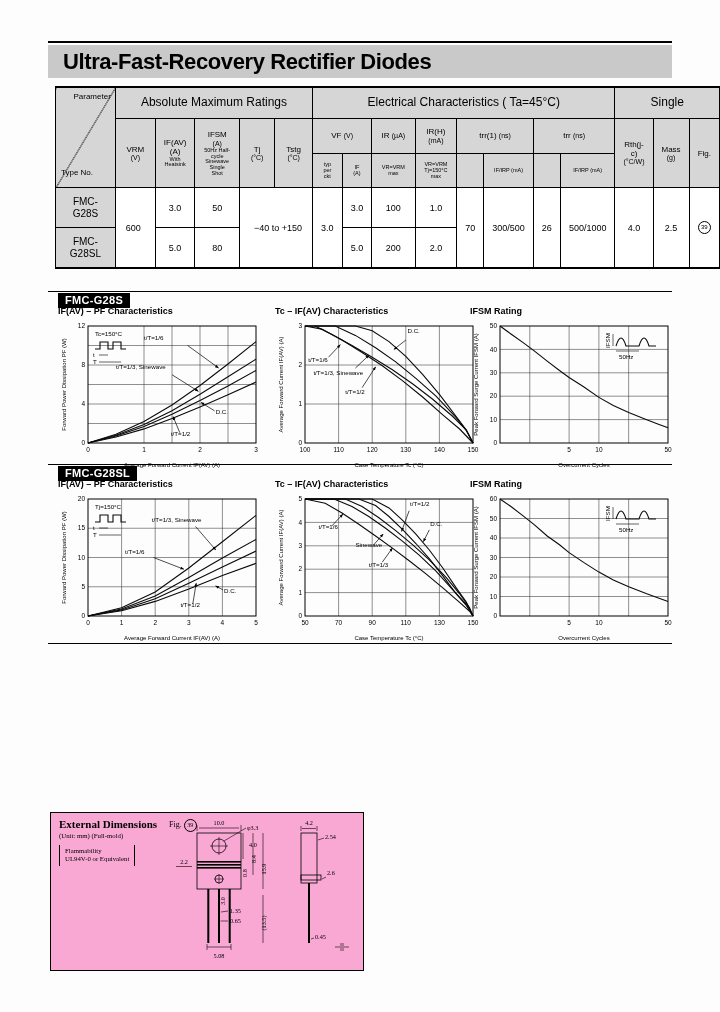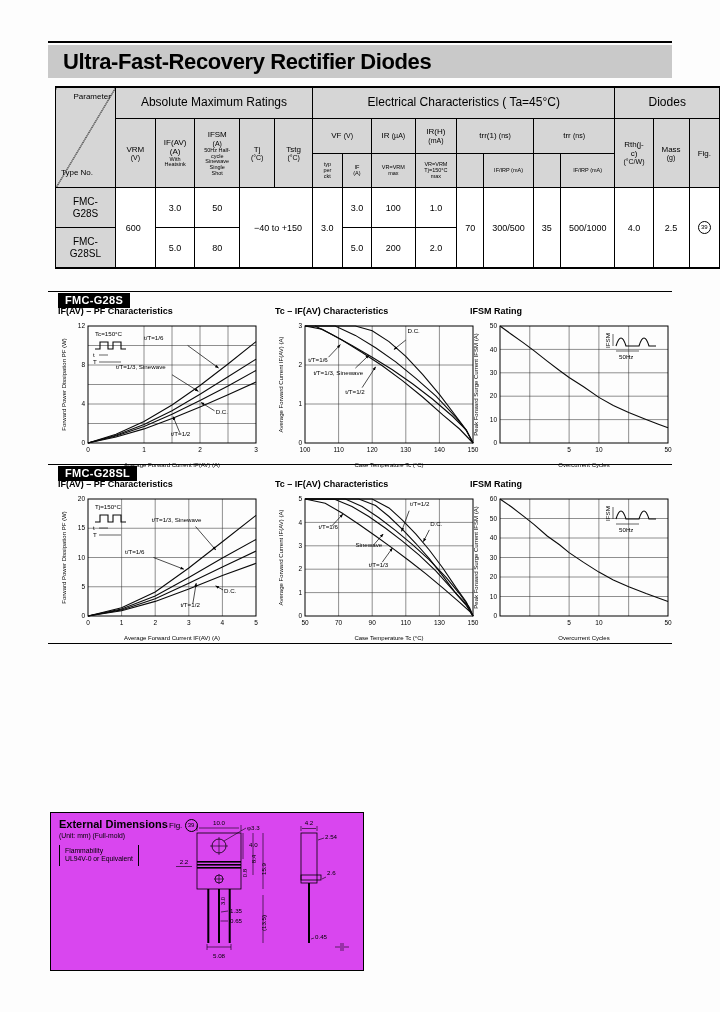--- a/index.html
+++ b/index.html
@@ -37,21 +37,21 @@
   .chart svg{display:block;}
   .grid{stroke:#333;stroke-width:0.55;}
   .frame{fill:none;stroke:#000;stroke-width:1;}
   .curve{fill:none;stroke:#0a0a0a;stroke-width:1.1;}
   .thin{stroke:#000;stroke-width:0.6;}
   .tick{font-size:6.5px;fill:#000;}
   .alabel{font-size:6px;fill:#000;}
   .ann{font-size:6.2px;fill:#000;}
 
   
-  .extbox{position:absolute;left:50px;top:812px;width:312px;height:157px;border:1px solid #000;background:#d946ef;}
+  .extbox{position:absolute;left:50px;top:812px;width:312px;height:157px;border:1px solid #000;background:#f9a8d4;font-family:Liberation Serif, serif;}
   .ext-title{position:absolute;left:8px;top:5px;font-size:11px;font-weight:bold;}
   .ext-sub{position:absolute;left:8px;top:19px;font-size:6.8px;}
   .ext-fig{position:absolute;left:118px;top:6px;font-size:8px;}
   .ext-note{position:absolute;left:8px;top:32px;font-size:6.8px;border-left:1px solid #000;border-right:1px solid #000;padding:2px 5px;line-height:1.25;}
   .ln{fill:none;stroke:#000;stroke-width:0.8;}
   .dm{font-size:6.2px;fill:#000;}
 </style>
 </head>
 <body>
 
@@ -83,21 +83,21 @@
       <col style="width:26px">
     </colgroup>
     <tbody>
         <tr>
       <td class="corner" rowspan="3">
         <span class="ctop">Parameter</span>
         <span class="cbot">Type No.</span>
       </td>
       <td class="hd grp" colspan="5">Absolute Maximum Ratings</td>
       <td class="hd grp" colspan="8">Electrical Characteristics ( Ta=45°C)</td>
-      <td class="hd grp" colspan="3">Diodes</td>
+      <td class="hd grp" colspan="3">Single</td>
     </tr>
     <tr style="height:32px">
       <td class="hd" rowspan="2">
         <div class="sym">VRM</div>
             <div class="unit">(V)</div>
           </td>
       <td class="hd" rowspan="2">
         <div class="sym">IF(AV)(A)</div>
             <div class="note">With Heatsink</div>
           </td>
@@ -177,21 +177,21 @@
               <span class="cl"></span>
               <span style="white-space:nowrap">−40 to +150</span>
             </div>
           </td>
       <td class="val" rowspan="2">3.0</td>
       <td class="val">3.0</td>
       <td class="val">100</td>
       <td class="val">1.0</td>
       <td class="val" rowspan="2">70</td>
       <td class="val" rowspan="2">300/500</td>
-      <td class="val" rowspan="2">35</td>
+      <td class="val" rowspan="2">26</td>
       <td class="val" rowspan="2">500/1000</td>
       <td class="val" rowspan="2">4.0</td>
       <td class="val" rowspan="2">2.5</td>
       <td class="val" rowspan="2">
         <span class="circnum">39</span></td>
     </tr>
     <tr style="height:23px">
       <td class="typeno">FMC-G28SL</td>
       <td class="val">5.0</td>
       <td class="val">80</td>

